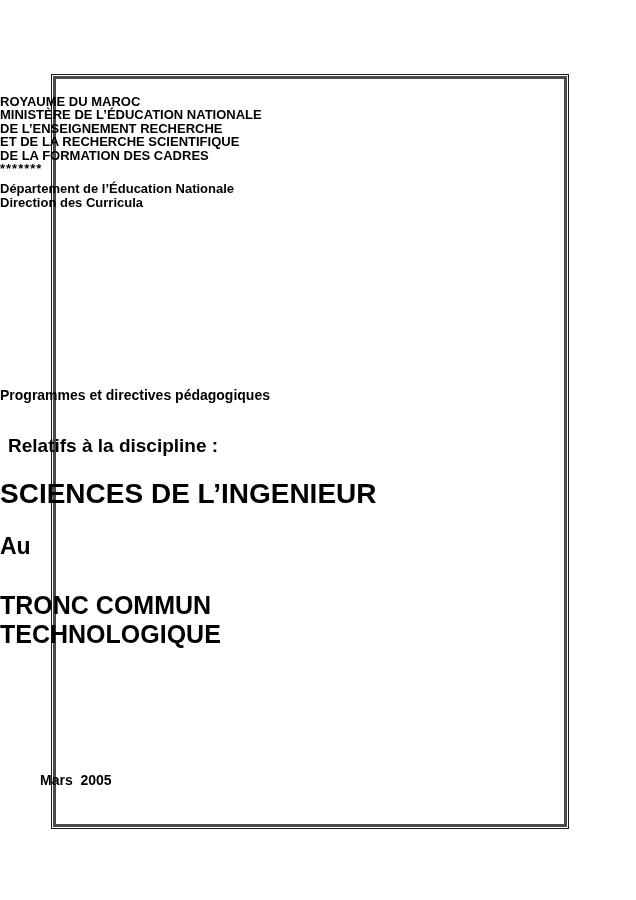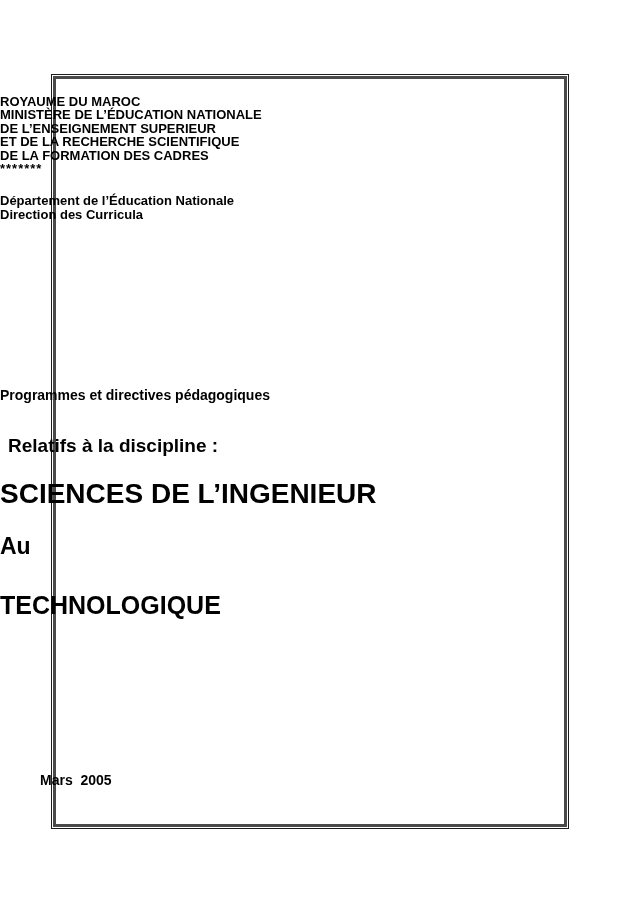--- a/index.html
+++ b/index.html
@@ -39,21 +39,21 @@
     width: 636px;
     text-align: left;
     font-weight: bold;
   }
   .header {
     top: 95px;
     font-size: 13px;
     line-height: 13.4px;
   }
   .header .dept {
-    margin-top: 19px;
+    margin-top: 7px;
   }
   .stars {
     letter-spacing: 1px;
   }
   .doc-title {
     top: 382px;
     font-size: 14px;
     line-height: 26px;
   }
   .discipline-label {
@@ -88,35 +88,36 @@
 </head>
 <body>
 
 <div class="frame-outer">
   <div class="frame-inner"></div>
 </div>
 
 <div class="textblock header">
   <div>ROYAUME DU MAROC</div>
   <div>MINISTÈRE DE L’ÉDUCATION NATIONALE</div>
-  <div>DE L’ENSEIGNEMENT SUPERIEUR</div>
+  <div>DE L’ENSEIGNEMENT RECHERCHE</div>
   <div>ET DE LA RECHERCHE SCIENTIFIQUE</div>
   <div>DE LA FORMATION DES CADRES</div>
   <div class="stars">*******</div>
   <div class="dept">
     <div>Département de l’Éducation Nationale</div>
     <div>Direction des Curricula</div>
   </div>
 </div>
 
 <div class="textblock doc-title">Programmes et directives pédagogiques</div>
 
 <div class="textblock discipline-label">Relatifs à la discipline :</div>
 
 <div class="textblock discipline-name">SCIENCES DE L’INGENIEUR</div>
 
 <div class="textblock connector">Au</div>
 
 <div class="textblock level-title">
+  <div>TRONC COMMUN</div>
   <div>TECHNOLOGIQUE</div>
 </div>
 
 <div class="textblock pub-date">Mars  2005</div>
 
 </body></html>

